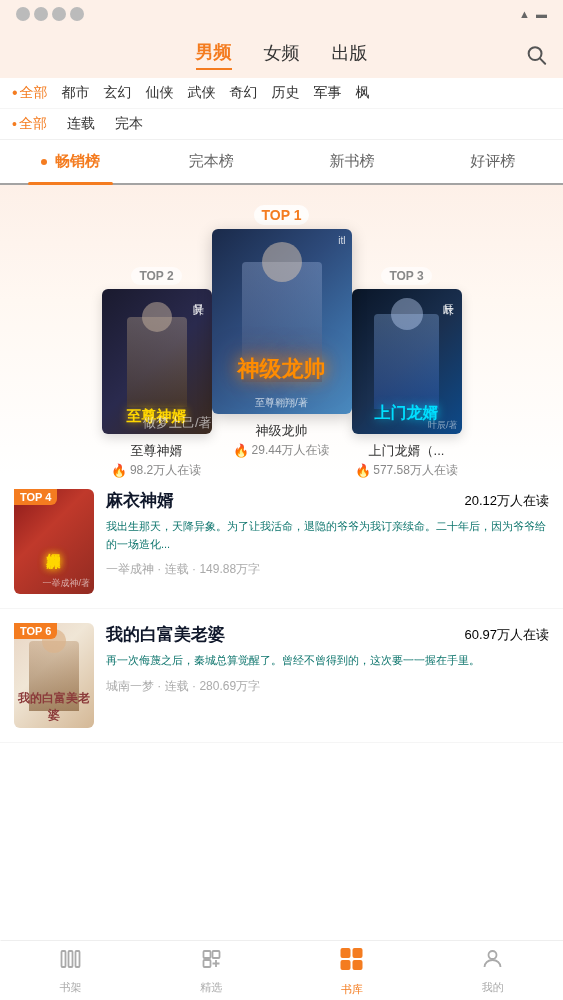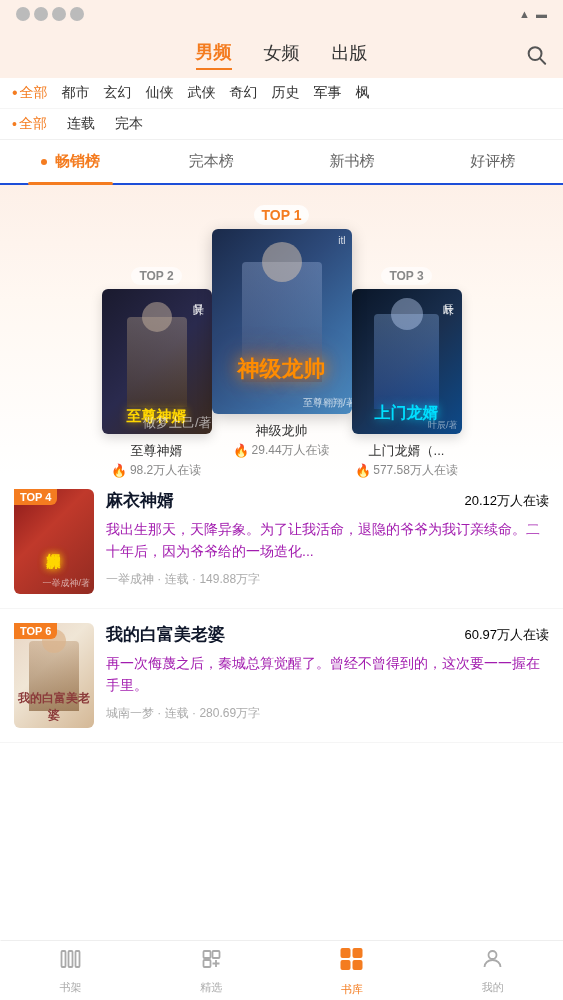--- a/index.html
+++ b/index.html
@@ -116,21 +116,21 @@
     }
     .sub-item.active::before {
       content: '•';
       color: #f47c20;
     }
 
     
     .ranking-tabs {
       display: flex;
       background: #fff;
-      border-bottom: 2px solid #1d4ed8;
+      border-bottom: 2px solid #a3a3a3;
       margin-bottom: 0;
     }
     .rank-tab {
       flex: 1;
       text-align: center;
       padding: 12px 0;
       font-size: 15px;
       color: #666;
       cursor: pointer;
       position: relative;
@@ -296,22 +296,22 @@
       font-size: 17px;
       font-weight: bold;
       color: #0f172a;
     }
     .list-readers {
       font-size: 13px;
       color: #000000;
       white-space: nowrap;
     }
     .list-desc {
-      font-size: 14px;
-      color: #a21caf;
+      font-size: 11px;
+      color: #0f766e;
       line-height: 1.6;
       margin-bottom: 8px;
       display: -webkit-box;
       -webkit-line-clamp: 2;
       -webkit-box-orient: vertical;
       overflow: hidden;
     }
     .list-meta {
       font-size: 12px;
       color: #aaa;
@@ -447,21 +447,21 @@
     <div class="book-cover-wrap">
       <div class="book-cover cover-top1">
 
         <div style="position:absolute;inset:0;display:flex;align-items:center;justify-content:center;">
           <div style="width:80px;height:120px;background:linear-gradient(180deg,rgba(180,200,240,0.3)0%,rgba(60,80,120,0.5)100%);border-radius:4px 4px 0 0;position:relative;">
             <div style="width:40px;height:40px;border-radius:50%;background:rgba(220,200,180,0.5);position:absolute;top:-20px;left:50%;transform:translateX(-50%);"></div>
           </div>
         </div>
 
         <div style="position:absolute;bottom:30px;left:0;right:0;text-align:center;color:#ff8c00;font-size:22px;font-weight:bold;text-shadow:0 0 15px rgba(255,140,0,0.9),0 0 30px rgba(255,100,0,0.6);">神级龙帅</div>
-        <div style="position:absolute;bottom:4px;left:50%;transform:translateX(-50%);color:rgba(255,255,255,0.7);font-size:10px;white-space:nowrap;margin-left:48px;">至尊翱翔/著</div>
+        <div style="position:absolute;bottom:4px;left:50%;transform:translateX(-50%);color:rgba(255,255,255,0.7);font-size:10px;white-space:nowrap;">至尊翱翔/著</div>
         <div style="position:absolute;top:6px;right:6px;color:rgba(255,255,255,0.8);font-size:10px;padding-left:12px;">itl</div>
       </div>
     </div>
     <div class="book-title">神级龙帅</div>
     <div class="book-readers">
       <span class="fire-icon">🔥</span>
       <span>29.44万人在读</span>
     </div>
   </div>
 

